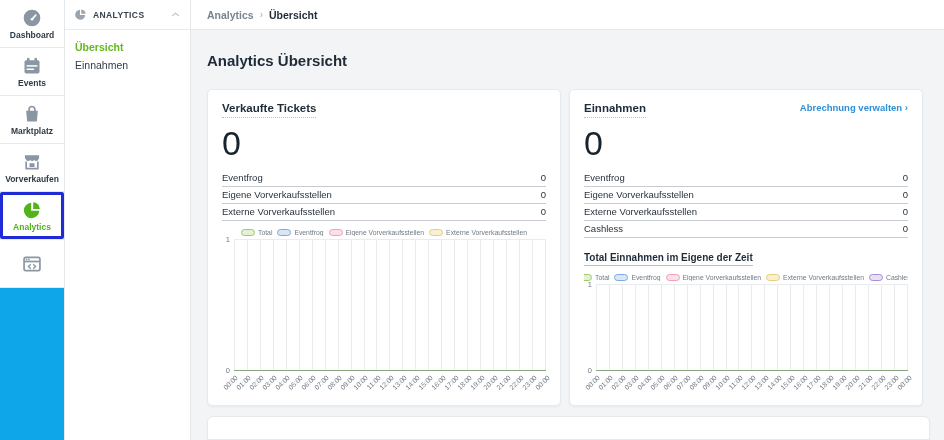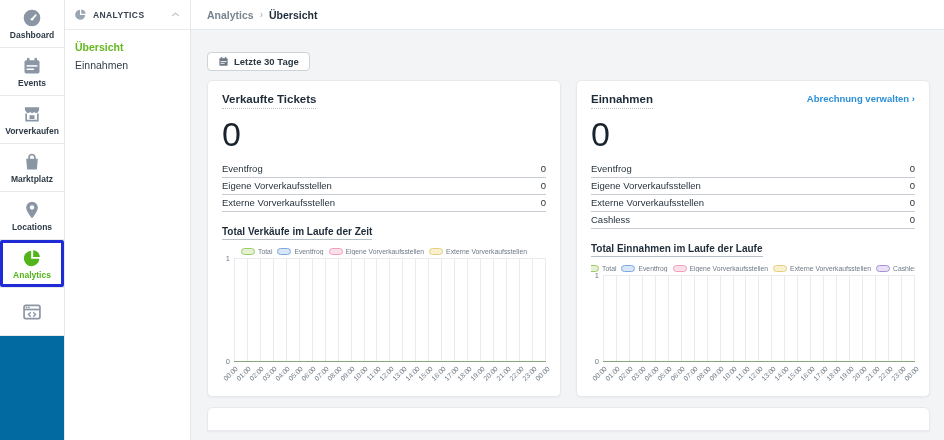--- a/index.html
+++ b/index.html
@@ -5,21 +5,21 @@
   * { box-sizing: border-box; margin: 0; padding: 0; }
   html,body { width:944px; height:440px; }
   body {
     font-family:"Liberation Sans", sans-serif;
     background:#f2f4f6; color:#1e2b38; overflow:hidden;
     -webkit-font-smoothing:antialiased;
   }
   .app { display:flex; width:944px; height:440px; }
 
   
-  .sidebar { width:65px; background:#0369a1; border-right:1px solid #e4e8eb; flex:none; display:flex; flex-direction:column; }
+  .sidebar { width:65px; background:#0ea5e9; border-right:1px solid #e4e8eb; flex:none; display:flex; flex-direction:column; }
   .sb-item { height:48px; flex:none; border-bottom:1px solid #e7eaed; background:#fff;
     display:flex; flex-direction:column; align-items:center; justify-content:center; gap:2px;
     position:relative; cursor:pointer; }
   .sb-icon { color:#8a96a3; width:20px; height:20px; display:flex; }
   .sb-icon svg { width:100%; height:100%; }
   .sb-label { font-size:8.5px; font-weight:700; color:#2e3b47; white-space:nowrap; }
   .sb-item.active .sb-icon { color:#52b31a; }
   .sb-item.active .sb-label { color:#52b31a; }
   .sb-item.focus::after { content:""; position:absolute; inset:0; border:3px solid #1f2bd4; border-radius:2px; pointer-events:none; }
 
@@ -46,21 +46,21 @@
   .main { flex:1; padding:22px 14px 0 16px; overflow:hidden; }
   h1.page-title { font-size:15px; font-weight:700; color:#1e2b38; margin-bottom:11px; }
   .toolbar { display:flex; gap:10px; margin-bottom:9px; }
   .btn { display:inline-flex; align-items:center; gap:5px; height:19px; padding:0 10px;
     background:#fff; border:1px solid #ccd3d9; border-radius:4px;
     font-size:9.5px; font-weight:700; color:#2b3842; cursor:pointer; font-family:inherit; }
   .btn .b-icon { width:11px; height:11px; color:#6f7a85; display:flex; }
   .btn .b-icon svg { width:100%; height:100%; }
 
   
-  .cards { display:flex; gap:15px; }
+  .cards { display:flex; gap:8px; }
   .card { width:354px; height:317px; flex:none; background:#fff; border:1px solid #e7eaed; border-radius:5px;
     box-shadow:0 1px 2px rgba(30,40,50,.05); padding:12px 14px; display:flex; flex-direction:column; }
   .card-head { display:flex; justify-content:space-between; align-items:flex-start; }
   .card-title { font-size:11.5px; font-weight:700; color:#1e2b38; border-bottom:1px dotted #b9c1c8; padding-bottom:3px; }
   .card-link { font-size:9.5px; font-weight:700; color:#2e8fd6; text-decoration:none; cursor:pointer; white-space:nowrap; }
   .card-total { font-size:34px; font-weight:400; color:#18232e; line-height:1; margin:8px 0 10px; }
   .row { display:flex; justify-content:space-between; align-items:flex-end; font-size:9.5px; color:#28333e;
     border-bottom:1px solid #c6ccd2; padding:2px 0 3px; }
   .chart-title { margin-top:14px; align-self:flex-start; font-size:10px; font-weight:700; color:#1e2b38;
     border-bottom:1px solid #b9c1c8; padding-bottom:2px; }
@@ -107,44 +107,35 @@
             <rect x="15" y="2" width="3" height="5" rx="1.2" fill="currentColor"></rect>
             <rect x="5.5" y="11" width="13" height="1.8" fill="#fff"></rect>
             <rect x="5.5" y="15" width="9" height="1.8" fill="#fff"></rect>
           </svg>
         </span>
         <span class="sb-label">Events</span>
       </div>
       <div class="sb-item">
         <span class="sb-icon">
           <svg viewBox="0 0 24 24">
+            <path d="M5 8h14l-1.2 13H6.2L5 8z" fill="currentColor"></path>
+            <path d="M8.5 10V6.5a3.5 3.5 0 0 1 7 0V10" fill="none" stroke="currentColor" stroke-width="2"></path>
+          </svg>
+        </span>
+        <span class="sb-label">Marktplatz</span>
+      </div>
+      <div class="sb-item">
+        <span class="sb-icon">
+          <svg viewBox="0 0 24 24">
             <path d="M3.5 4h17v3.2l-1.1 2a2.7 2.7 0 0 1-4.8 0 2.7 2.7 0 0 1-4.8 0 2.7 2.7 0 0 1-4.8 0l-1.5-2z" fill="currentColor"></path>
             <path d="M5 11.5V20h14v-8.5" fill="none" stroke="currentColor" stroke-width="2"></path>
             <rect x="9" y="13.5" width="6" height="4.5" fill="currentColor"></rect>
           </svg>
         </span>
         <span class="sb-label">Vorverkaufen</span>
-      </div>
-      <div class="sb-item">
-        <span class="sb-icon">
-          <svg viewBox="0 0 24 24">
-            <path d="M5 8h14l-1.2 13H6.2L5 8z" fill="currentColor"></path>
-            <path d="M8.5 10V6.5a3.5 3.5 0 0 1 7 0V10" fill="none" stroke="currentColor" stroke-width="2"></path>
-          </svg>
-        </span>
-        <span class="sb-label">Marktplatz</span>
-      </div>
-      <div class="sb-item">
-        <span class="sb-icon">
-          <svg viewBox="0 0 24 24">
-            <path d="M12 2a7 7 0 0 0-7 7c0 5.2 7 13 7 13s7-7.8 7-13a7 7 0 0 0-7-7z" fill="currentColor"></path>
-            <circle cx="12" cy="9" r="2.6" fill="#fff"></circle>
-          </svg>
-        </span>
-        <span class="sb-label">Locations</span>
       </div>
       <div class="sb-item active focus">
         <span class="sb-icon">
           <svg viewBox="0 0 24 24">
             <path d="M11 3.2A9.3 9.3 0 1 0 20.8 13H11z" fill="currentColor"></path>
             <path d="M13.4 2.6a8.6 8.6 0 0 1 8 8.1h-8z" fill="currentColor"></path>
           </svg>
         </span>
         <span class="sb-label">Analytics</span>
       </div>
@@ -185,53 +176,41 @@
   <div class="content">
     <header class="topbar">
       <div class="crumbs">
         <span class="crumb-section">Analytics</span>
         <span class="crumb-sep">›</span>
         <span class="crumb-current">Übersicht</span>
       </div>
     </header>
 
     <main class="main">
+      <h1 class="page-title">Analytics Übersicht</h1>
       <div class="toolbar">
-          <button class="btn">
-            <span class="b-icon">
-              <svg viewBox="0 0 24 24">
-                <rect x="3" y="5" width="18" height="16" rx="2" fill="currentColor"></rect>
-                <rect x="6" y="2" width="3" height="5" rx="1.2" fill="currentColor"></rect>
-                <rect x="15" y="2" width="3" height="5" rx="1.2" fill="currentColor"></rect>
-                <rect x="5.5" y="11" width="13" height="1.8" fill="#fff"></rect>
-                <rect x="5.5" y="15" width="9" height="1.8" fill="#fff"></rect>
-              </svg>
-            </span>
-            <span>Letzte 30 Tage</span>
-          </button>
         </div>
       <div class="cards">
           <section class="card">
             <div class="card-head">
               <span class="card-title">Verkaufte Tickets</span>
             </div>
             <div class="card-total">0</div>
             <div class="row">
               <span>Eventfrog</span>
               <span>0</span>
             </div>
             <div class="row">
               <span>Eigene Vorverkaufsstellen</span>
               <span>0</span>
             </div>
             <div class="row">
               <span>Externe Vorverkaufsstellen</span>
               <span>0</span>
             </div>
-            <div class="chart-title">Total Verkäufe im Laufe der Zeit</div>
             <div class="legend">
               <span class="legend-item">
                 <span class="swatch" style="background:#e4f1d4;border-color:#9ccb63"></span>
                 <span>Total</span>
               </span>
               <span class="legend-item">
                 <span class="swatch" style="background:#d9e6f7;border-color:#7fa8dc"></span>
                 <span>Eventfrog</span>
               </span>
               <span class="legend-item">
@@ -319,21 +298,21 @@
               <span>0</span>
             </div>
             <div class="row">
               <span>Externe Vorverkaufsstellen</span>
               <span>0</span>
             </div>
             <div class="row">
               <span>Cashless</span>
               <span>0</span>
             </div>
-            <div class="chart-title">Total Einnahmen im Laufe der Laufe</div>
+            <div class="chart-title">Total Einnahmen im Eigene der Zeit</div>
             <div class="legend">
               <span class="legend-item">
                 <span class="swatch" style="background:#e4f1d4;border-color:#9ccb63"></span>
                 <span>Total</span>
               </span>
               <span class="legend-item">
                 <span class="swatch" style="background:#d9e6f7;border-color:#7fa8dc"></span>
                 <span>Eventfrog</span>
               </span>
               <span class="legend-item">

